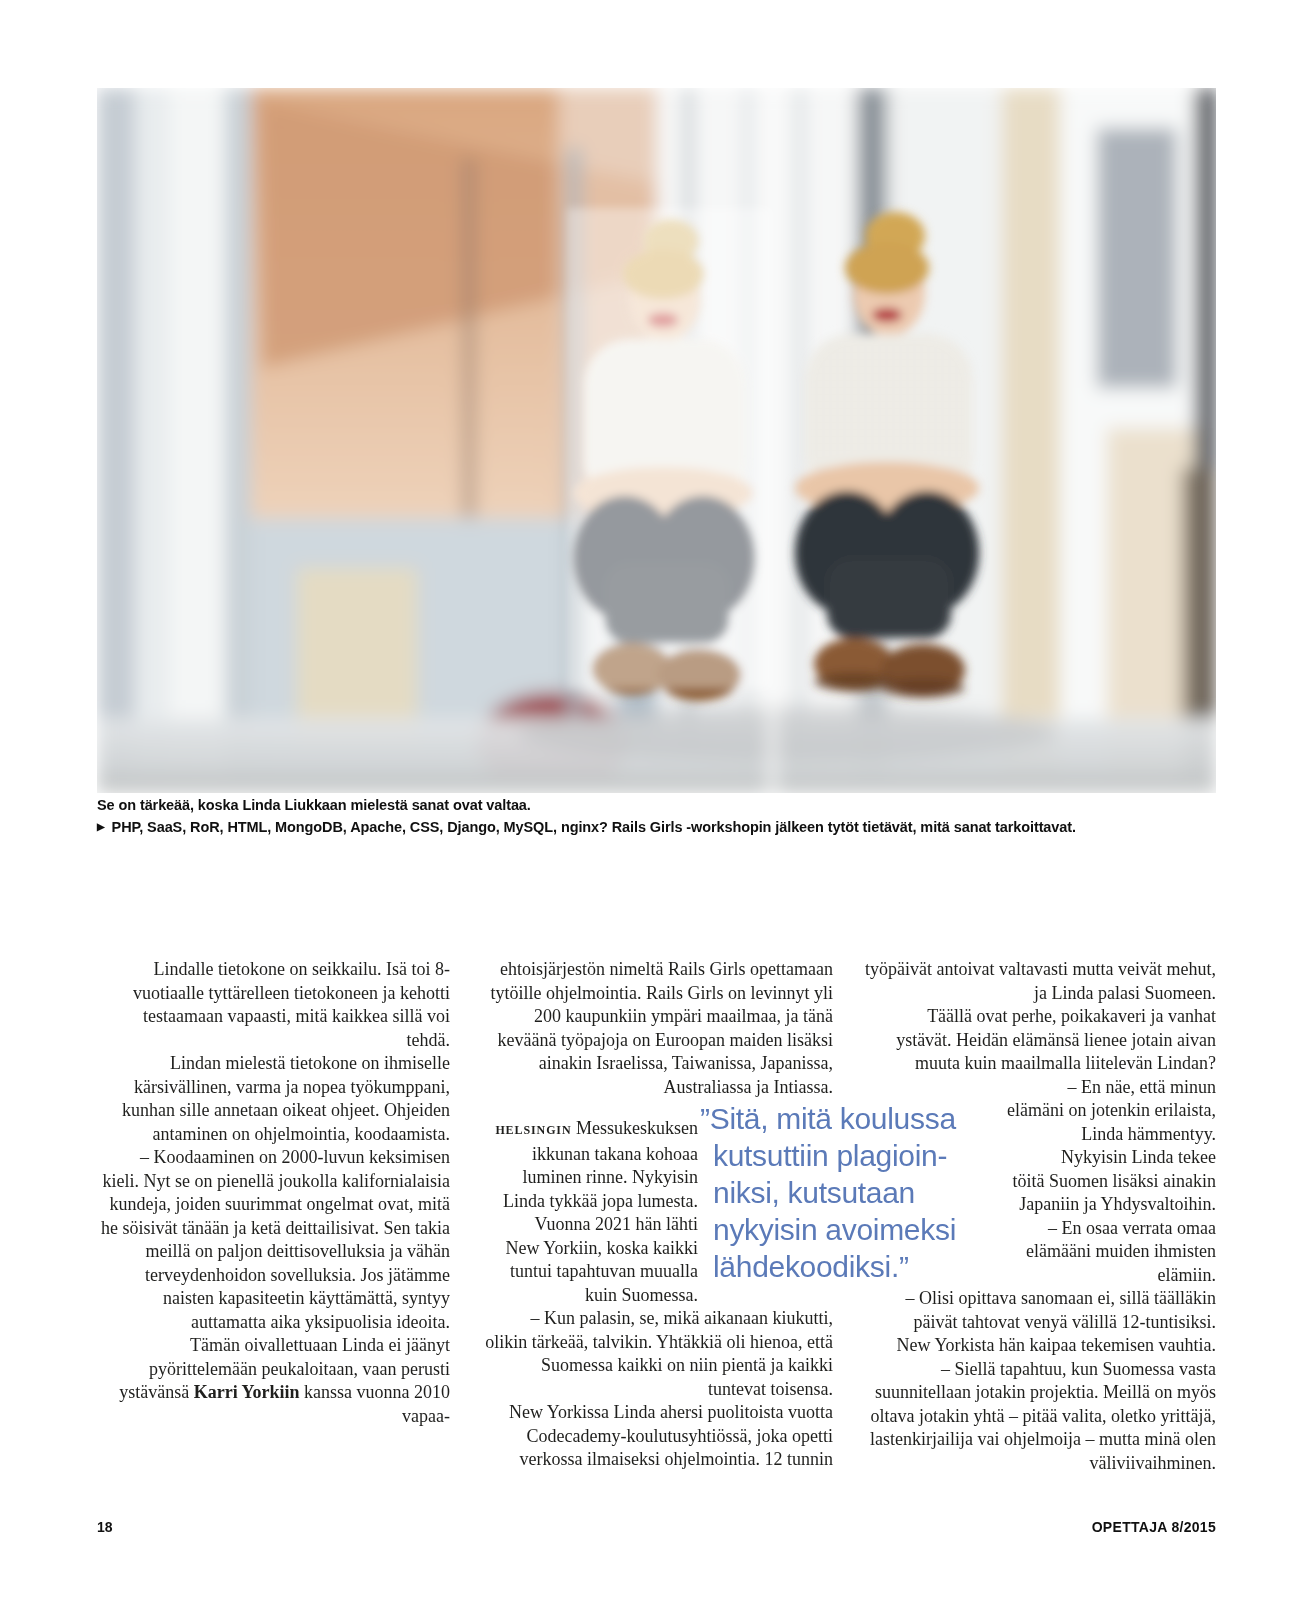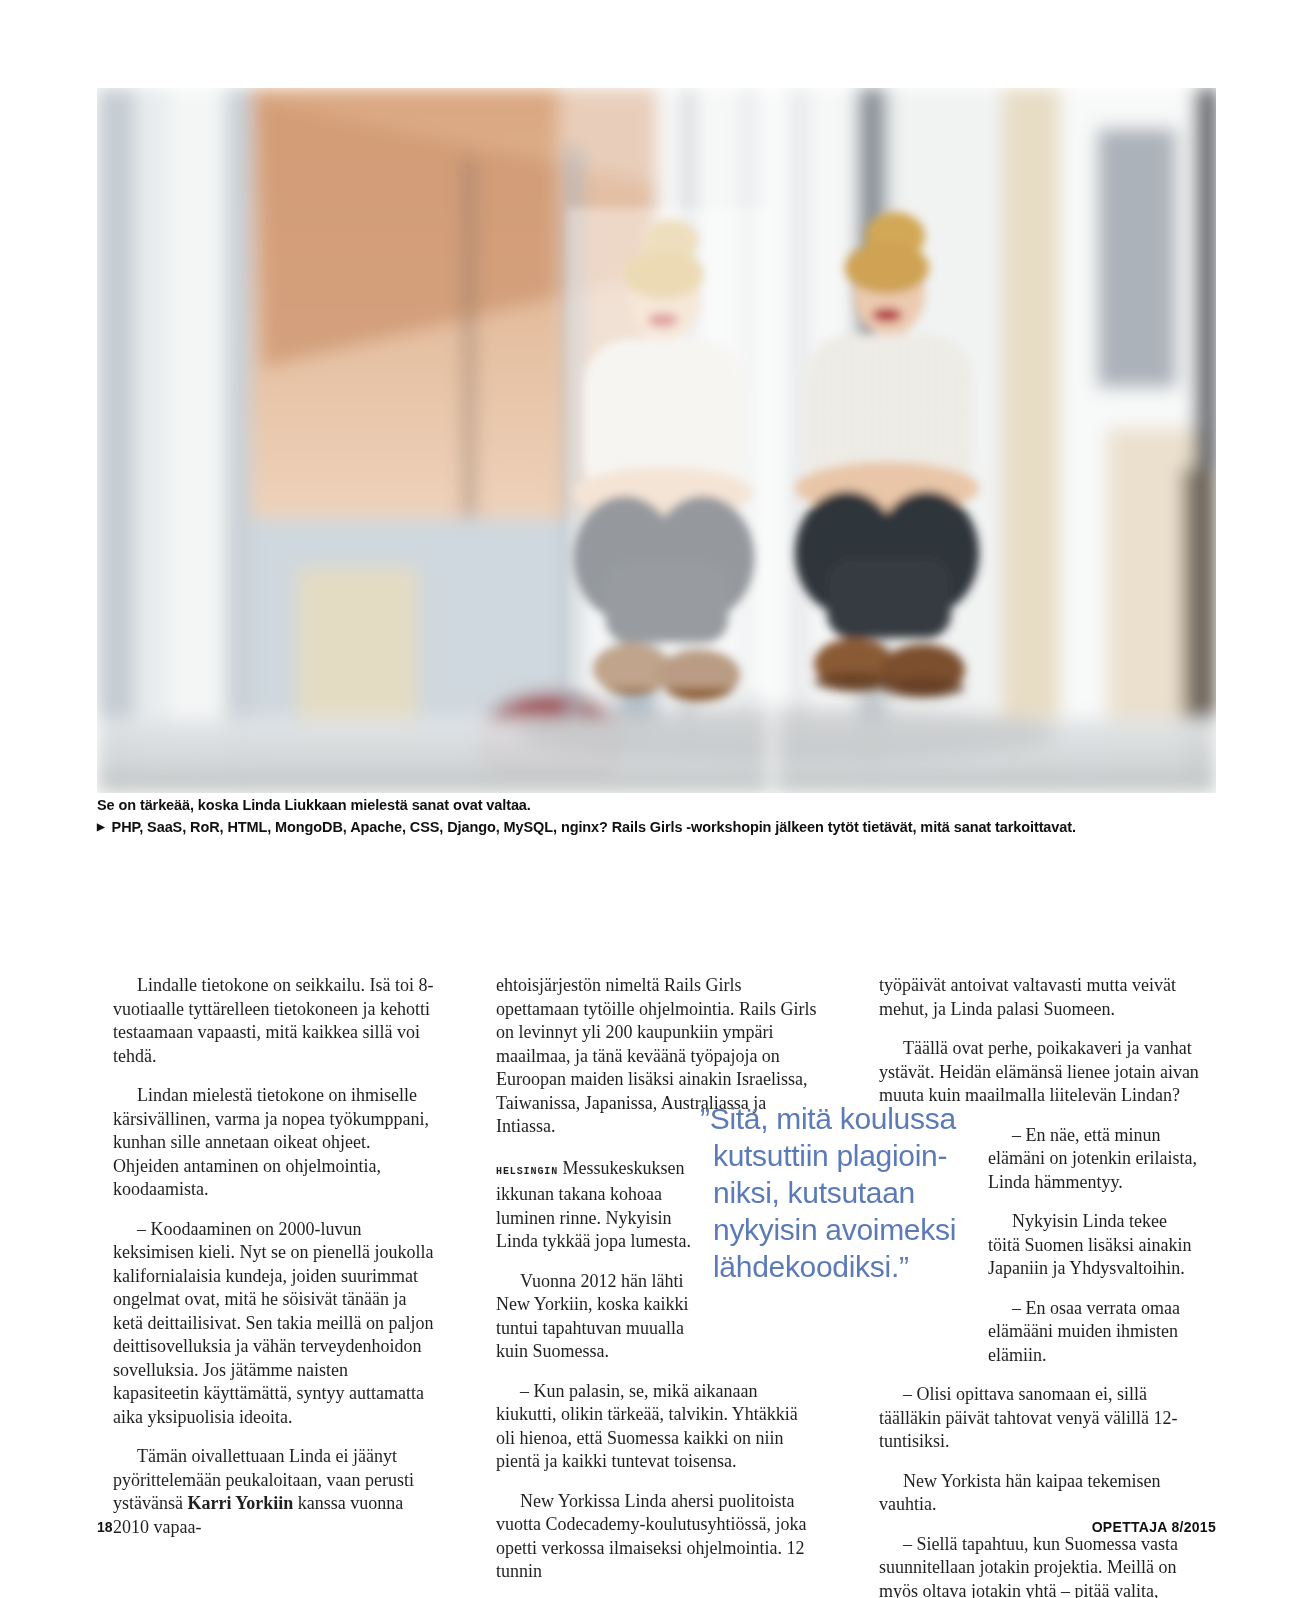--- a/index.html
+++ b/index.html
@@ -8,27 +8,27 @@
   .photo{position:absolute;left:97px;top:88px;width:1119px;height:705px;overflow:hidden;}
   .photo svg{display:block;width:100%;height:100%;}
   .caption{position:absolute;left:97px;top:795px;width:1119px;
            font-family:"Liberation Sans", sans-serif;font-weight:700;
            font-size:14.5px;line-height:21px;color:#101010;letter-spacing:-0.1px;}
   .caption .marker{font-size:10px;vertical-align:2px;margin-right:7px;color:#101010;}
   .col{position:absolute;top:958px;width:353px;font-size:18px;line-height:23.5px;}
   .col-1{left:97px;}
   .col-2{left:480px;}
   .col-3{left:863px;}
-  .col p{margin:16px;text-indent:24px;}
+  .col p{margin:0;text-indent:24px;text-align:right;}
   .col p.no-indent{text-indent:0;}
   .col p.narrow{width:218px;}
   .col p.narrow-right{width:212px;margin-left:auto;}
   .col p.space-before{margin-top:18px;}
-  b.lead-in{font-family:Liberation Mono, monospace;font-weight:700;
-            font-size:10px;letter-spacing:0.9px;}
+  b.lead-in{font-family:Liberation Serif, serif;font-weight:700;
+            font-size:12px;letter-spacing:0.9px;}
   .pullquote{position:absolute;left:700px;top:1100px;width:300px;
              font-family:"Liberation Sans", sans-serif;font-weight:400;
              font-size:30px;line-height:37px;color:#5b7ab8;letter-spacing:-0.3px;
              white-space:pre-line;text-indent:-13px;padding-left:13px;}
   .footer-left{position:absolute;left:97px;top:1519px;
                font-family:"Liberation Sans", sans-serif;font-weight:700;
                font-size:14px;color:#101010;}
   .footer-right{position:absolute;right:97px;top:1519px;
                 font-family:"Liberation Sans", sans-serif;font-weight:700;
                 font-size:14px;color:#101010;letter-spacing:0.3px;}
@@ -141,21 +141,21 @@
 
   <div class="col col-1">
       <p><span>Lindalle tietokone on seikkailu. Isä toi 8-vuotiaalle tyttärelleen tietokoneen ja kehotti testaamaan vapaasti, mitä kaikkea sillä voi tehdä.</span></p>
       <p><span>Lindan mielestä tietokone on ihmiselle kärsivällinen, varma ja nopea työkumppani, kunhan sille annetaan oikeat ohjeet. Ohjeiden antaminen on ohjelmointia, koodaamista.</span></p>
       <p><span>– Koodaaminen on 2000-luvun keksimisen kieli. Nyt se on pienellä joukolla kalifornialaisia kundeja, joiden suurimmat ongelmat ovat, mitä he söisivät tänään ja ketä deittailisivat. Sen takia meillä on paljon deittisovelluksia ja vähän terveydenhoidon sovelluksia. Jos jätämme naisten kapasiteetin käyttämättä, syntyy auttamatta aika yksipuolisia ideoita.</span></p>
       <p><span>Tämän oivallettuaan Linda ei jäänyt pyörittelemään peukaloitaan, vaan perusti ystävänsä </span><b>Karri Yorkiin</b><span> kanssa vuonna 2010 vapaa-</span></p>
     </div>
   <div class="col col-2">
       <p class="no-indent"><span>ehtoisjärjestön nimeltä Rails Girls opettamaan tytöille ohjelmointia. Rails Girls on levinnyt yli 200 kaupunkiin ympäri maailmaa, ja tänä keväänä työpajoja on Euroopan maiden lisäksi ainakin Israelissa, Taiwanissa, Japanissa, Australiassa ja Intiassa.</span></p>
       <p class="narrow no-indent space-before"><b class="lead-in">HELSINGIN</b><span> Messukeskuksen ikkunan takana kohoaa luminen rinne. Nykyisin Linda tykkää jopa lumesta.</span></p>
-      <p class="narrow"><span>Vuonna 2012 hän lähti New Yorkiin, koska kaikki tuntui tapahtuvan muualla kuin Suomessa.</span></p>
+      <p class="narrow"><span>Vuonna 2021 hän lähti New Yorkiin, koska kaikki tuntui tapahtuvan muualla kuin Suomessa.</span></p>
       <p><span>– Kun palasin, se, mikä aikanaan kiukutti, olikin tärkeää, talvikin. Yhtäkkiä oli hienoa, että Suomessa kaikki on niin pientä ja kaikki tuntevat toisensa.</span></p>
       <p><span>New Yorkissa Linda ahersi puolitoista vuotta Codecademy-koulutusyhtiössä, joka opetti verkossa ilmaiseksi ohjelmointia. 12 tunnin</span></p>
     </div>
   <div class="col col-3">
       <p class="no-indent"><span>työpäivät antoivat valtavasti mutta veivät mehut, ja Linda palasi Suomeen.</span></p>
       <p><span>Täällä ovat perhe, poikakaveri ja vanhat ystävät. Heidän elämänsä lienee jotain aivan muuta kuin maailmalla liitelevän Lindan?</span></p>
       <p class="narrow-right"><span>– En näe, että minun elämäni on jotenkin erilaista, Linda hämmentyy.</span></p>
       <p class="narrow-right"><span>Nykyisin Linda tekee töitä Suomen lisäksi ainakin Japaniin ja Yhdysvaltoihin.</span></p>
       <p class="narrow-right"><span>– En osaa verrata omaa elämääni muiden ihmisten elämiin.</span></p>
       <p><span>– Olisi opittava sanomaan ei, sillä täälläkin päivät tahtovat venyä välillä 12-tuntisiksi.</span></p>

